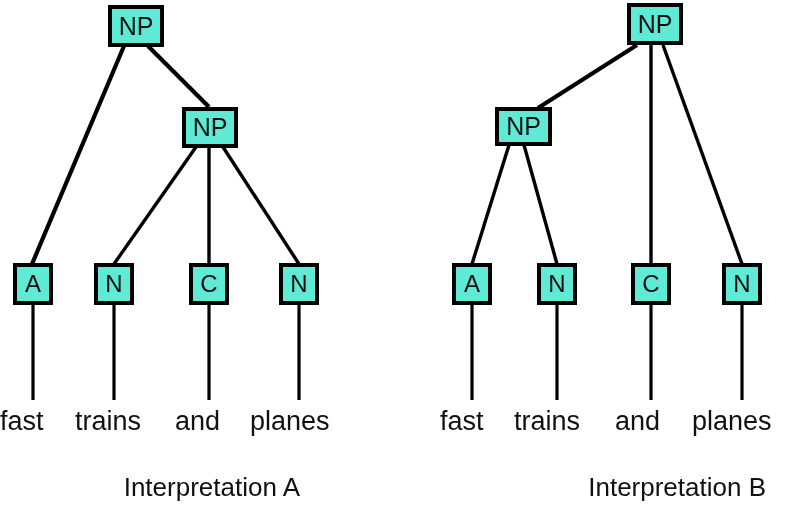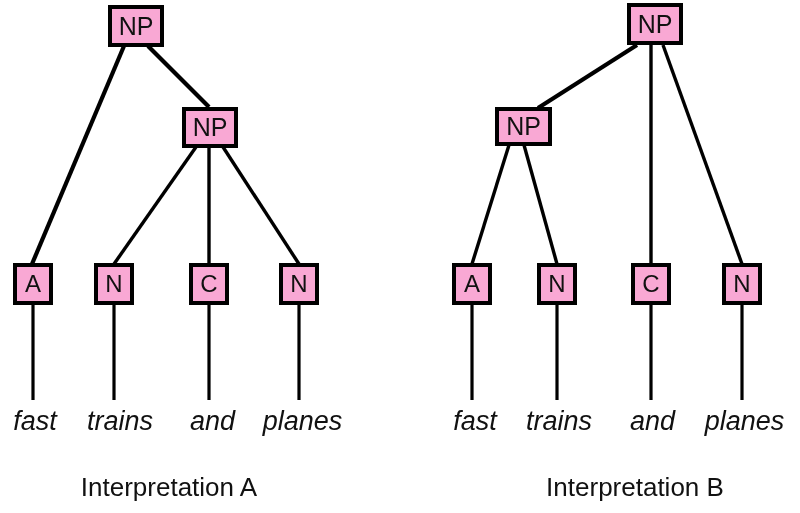--- a/index.html
+++ b/index.html
@@ -28,53 +28,51 @@
     left: 0;
     top: 0;
     width: 800px;
     height: 513px;
     pointer-events: none;
   }
   .node-box {
     position: absolute;
     box-sizing: border-box;
     border: 4px solid #000000;
-    background: #f9a8d4;
+    background: #5eead4;
     display: flex;
     align-items: center;
     justify-content: center;
     font-family: "Liberation Sans", sans-serif;
     font-size: 25px;
     line-height: 1;
     color: #111111;
     letter-spacing: 0px;
     z-index: 3;
   }
   .node-box.terminal {
     font-size: 24px;
   }
   .word-label {
     position: absolute;
     font-family: "Liberation Sans", sans-serif;
-    font-style: italic;
     font-size: 27px;
     line-height: 1;
     color: #111111;
     white-space: nowrap;
-    text-align: center;
     z-index: 3;
   }
   .caption {
     position: absolute;
     font-family: "Liberation Sans", sans-serif;
     font-size: 26px;
     line-height: 1;
     color: #111111;
     white-space: nowrap;
-    text-align: center;
+    text-align: right;
     z-index: 3;
   }
   .edge {
     stroke: #000000;
     fill: none;
     stroke-linecap: butt;
   }
   .edge-branch { stroke-width: 4.2; }
   .edge-branch-thin { stroke-width: 3.4; }
   .edge-leg { stroke-width: 3.2; }

